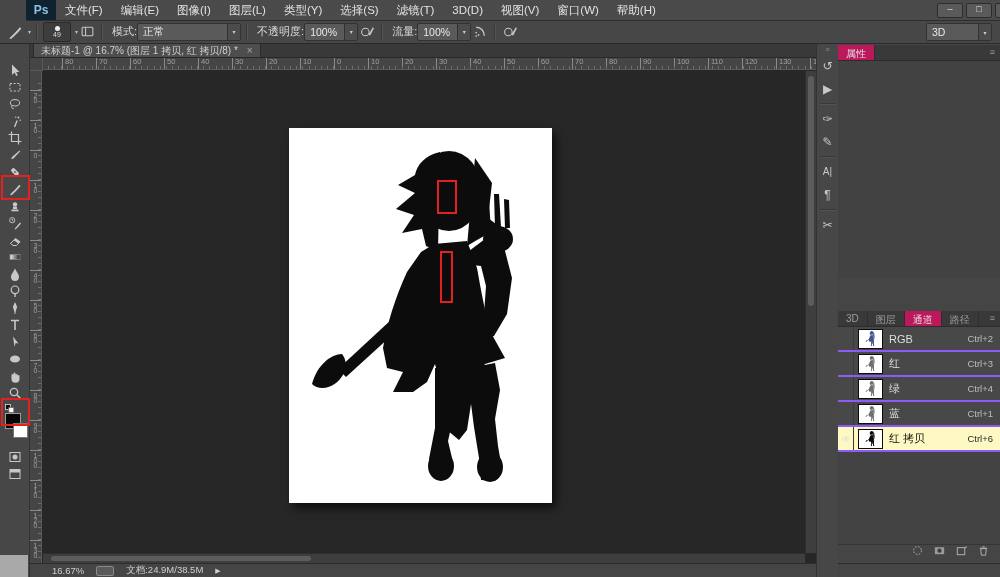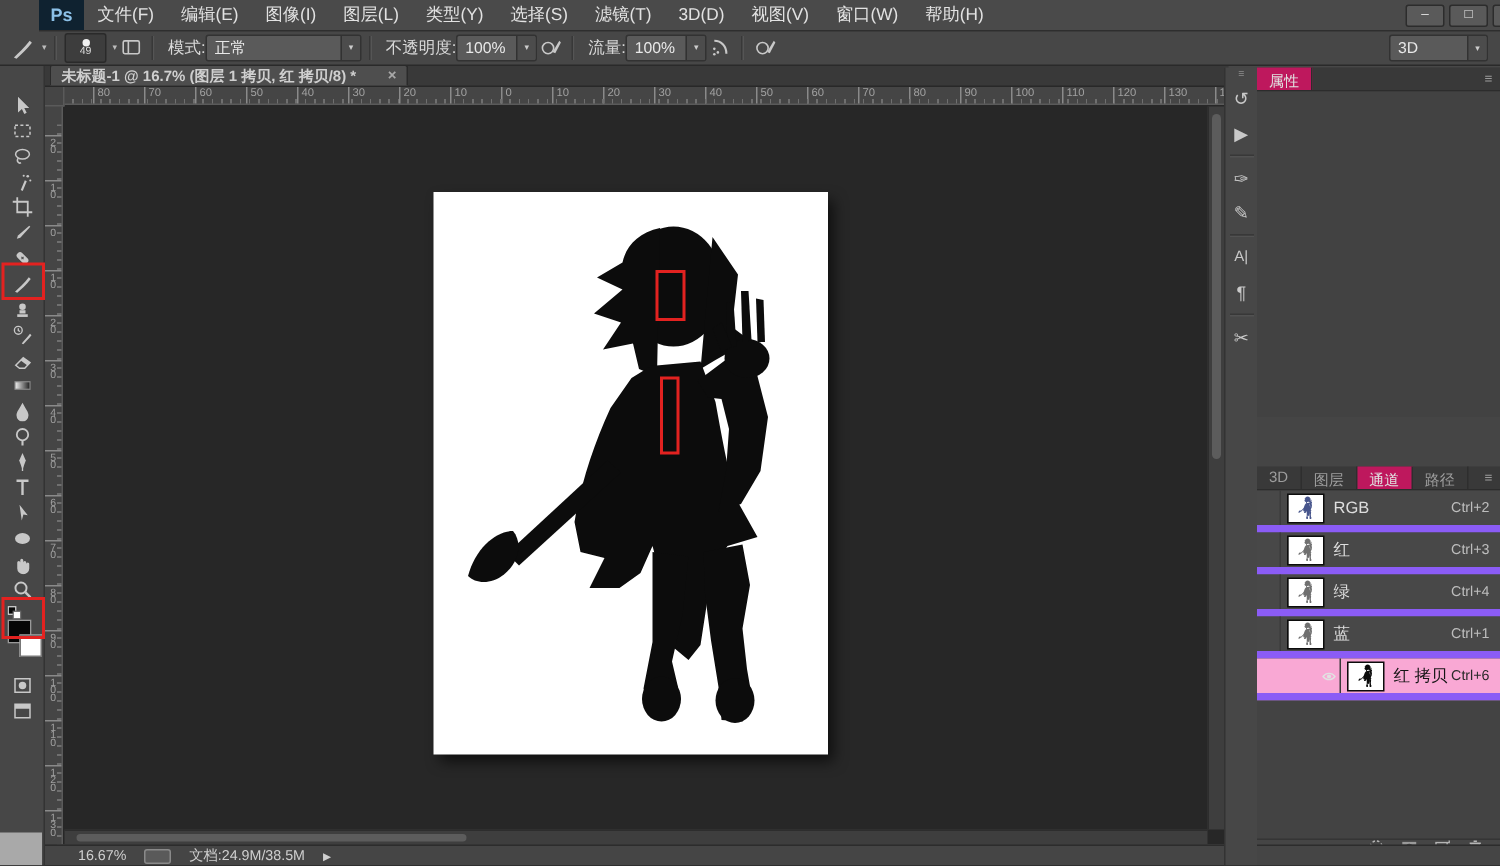--- a/index.html
+++ b/index.html
@@ -30,21 +30,21 @@
               display:flex;flex-direction:column;align-items:center;justify-content:center;flex:none;}
   .preset-dot{width:5px;height:5px;border-radius:50%;background:#f0f0f0;}
   .preset-num{font-size:7px;color:#ddd;line-height:7px;}
   .mini-arrow{font-size:6px;color:#bbb;margin-left:1px;}
   .ob-icon{width:18px;height:18px;display:flex;align-items:center;justify-content:center;flex:none;}
   .ws-combo{position:absolute;right:8px;top:3px;width:64px;}
   
   .tabrow{position:absolute;left:30px;top:43px;width:786px;height:14px;background:#393939;
           border-bottom:1px solid #282828;display:flex;align-items:flex-end;padding-left:3px;z-index:5;}
   .doctab{height:13px;background:#4e4e4e;border:1px solid #2a2a2a;border-bottom:none;border-radius:2px 2px 0 0;
-          display:flex;align-items:center;font-size:10px;padding:0 7px;gap:21px;color:#cfcfcf;white-space:nowrap;font-weight:bold;}
+          display:flex;align-items:center;font-size:10px;padding:0 7px;gap:9px;color:#cfcfcf;white-space:nowrap;}
   .doctab .close{color:#a8a8a8;font-size:10px;}
   
   .toolbar{position:absolute;left:0;top:43px;width:30px;height:534px;background:#474747;
            border-right:1px solid #333;z-index:6;display:flex;flex-direction:column;align-items:center;padding-top:18px;box-sizing:border-box;}
   .tool{height:17px;width:26px;display:flex;align-items:center;justify-content:center;position:relative;flex:none;}
   .tool svg{display:block;}
   .red-box{position:absolute;border:2px solid #e32220;z-index:20;pointer-events:none;}
   .swatch-reset{height:9px;width:26px;display:flex;align-items:flex-start;justify-content:flex-start;padding-left:3px;box-sizing:border-box;}
   .swatches{position:relative;width:28px;height:28px;margin-top:2px;flex:none;}
   .sw-fg{position:absolute;left:4px;top:1px;width:14px;height:14px;background:#060606;border:1px solid #9a9a9a;}
@@ -85,22 +85,22 @@
   .strip-sep{width:16px;border-top:1px solid #383838;box-shadow:0 1px 0 #525252;margin:3px 0;}
   
   .panel{position:absolute;left:838px;width:162px;background:#454545;z-index:4;}
   .panel-tabbar{height:15px;background:#393939;display:flex;align-items:stretch;border-bottom:1px solid #2c2c2c;}
   .panel-tab{font-size:10px;color:#9d9d9d;padding:2px 8px 0 8px;border-right:1px solid #2e2e2e;white-space:nowrap;}
   .panel-tab.active{background:#be185d;color:#e0e0e0;}
   .panel-menu{margin-left:auto;color:#9a9a9a;font-size:9px;padding:2px 5px 0 0;}
   .props-empty{height:18px;line-height:18px;padding-left:8px;font-size:11px;background:#4c4c4c;
                border-bottom:1px solid #3a3a3a;color:#cfcfcf;}
   .props-body{height:217px;background:#424242;}
-  .ch-row{height:23px;border-bottom:5px solid #8b5cf6;display:flex;align-items:center;background:#484848;}
-  .ch-row.selected{background:#f9a8d4;padding-left:40px;}
+  .ch-row{height:23px;border-bottom:2px solid #8b5cf6;display:flex;align-items:center;background:#484848;}
+  .ch-row.selected{background:#fef9c3;}
   .eye-well{width:15px;align-self:stretch;border-right:1px solid #3b3b3b;display:flex;align-items:center;justify-content:center;flex:none;}
   .ch-thumb{width:23px;height:18px;background:#fff;outline:1px solid #0c0c0c;margin:0 7px 0 5px;flex:none;display:flex;align-items:center;justify-content:center;}
   .ch-thumb svg{display:block;}
   .t-rgb{color:#46548b;}
   .ch-name{font-size:11px;color:#dedede;flex:1;white-space:nowrap;}
   .ch-key{font-size:9.5px;color:#bdbdbd;padding-right:7px;}
   .ch-row.selected .ch-name{color:#141414;}
   .ch-row.selected .ch-key{color:#2a2a2a;}
   .ch-body{height:92px;background:#434343;}
   .ch-bottombar{height:14px;border-top:1px solid #353535;background:#454545;display:flex;justify-content:flex-end;

